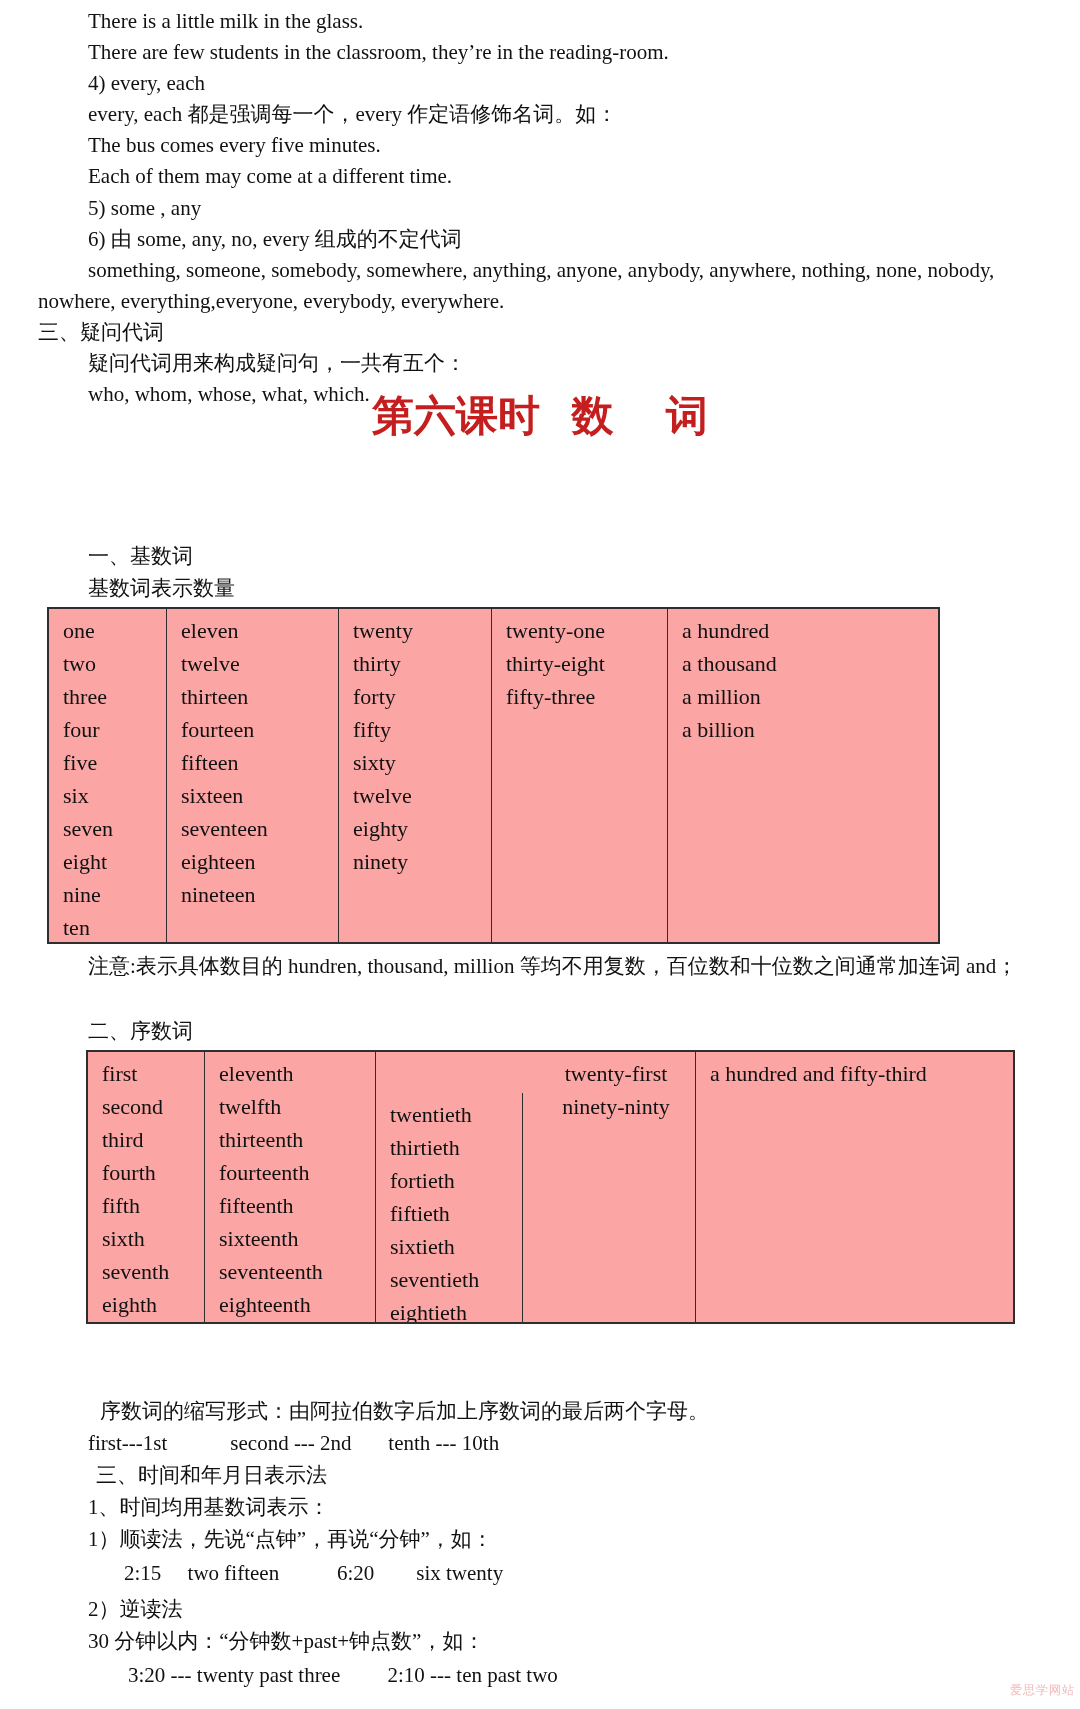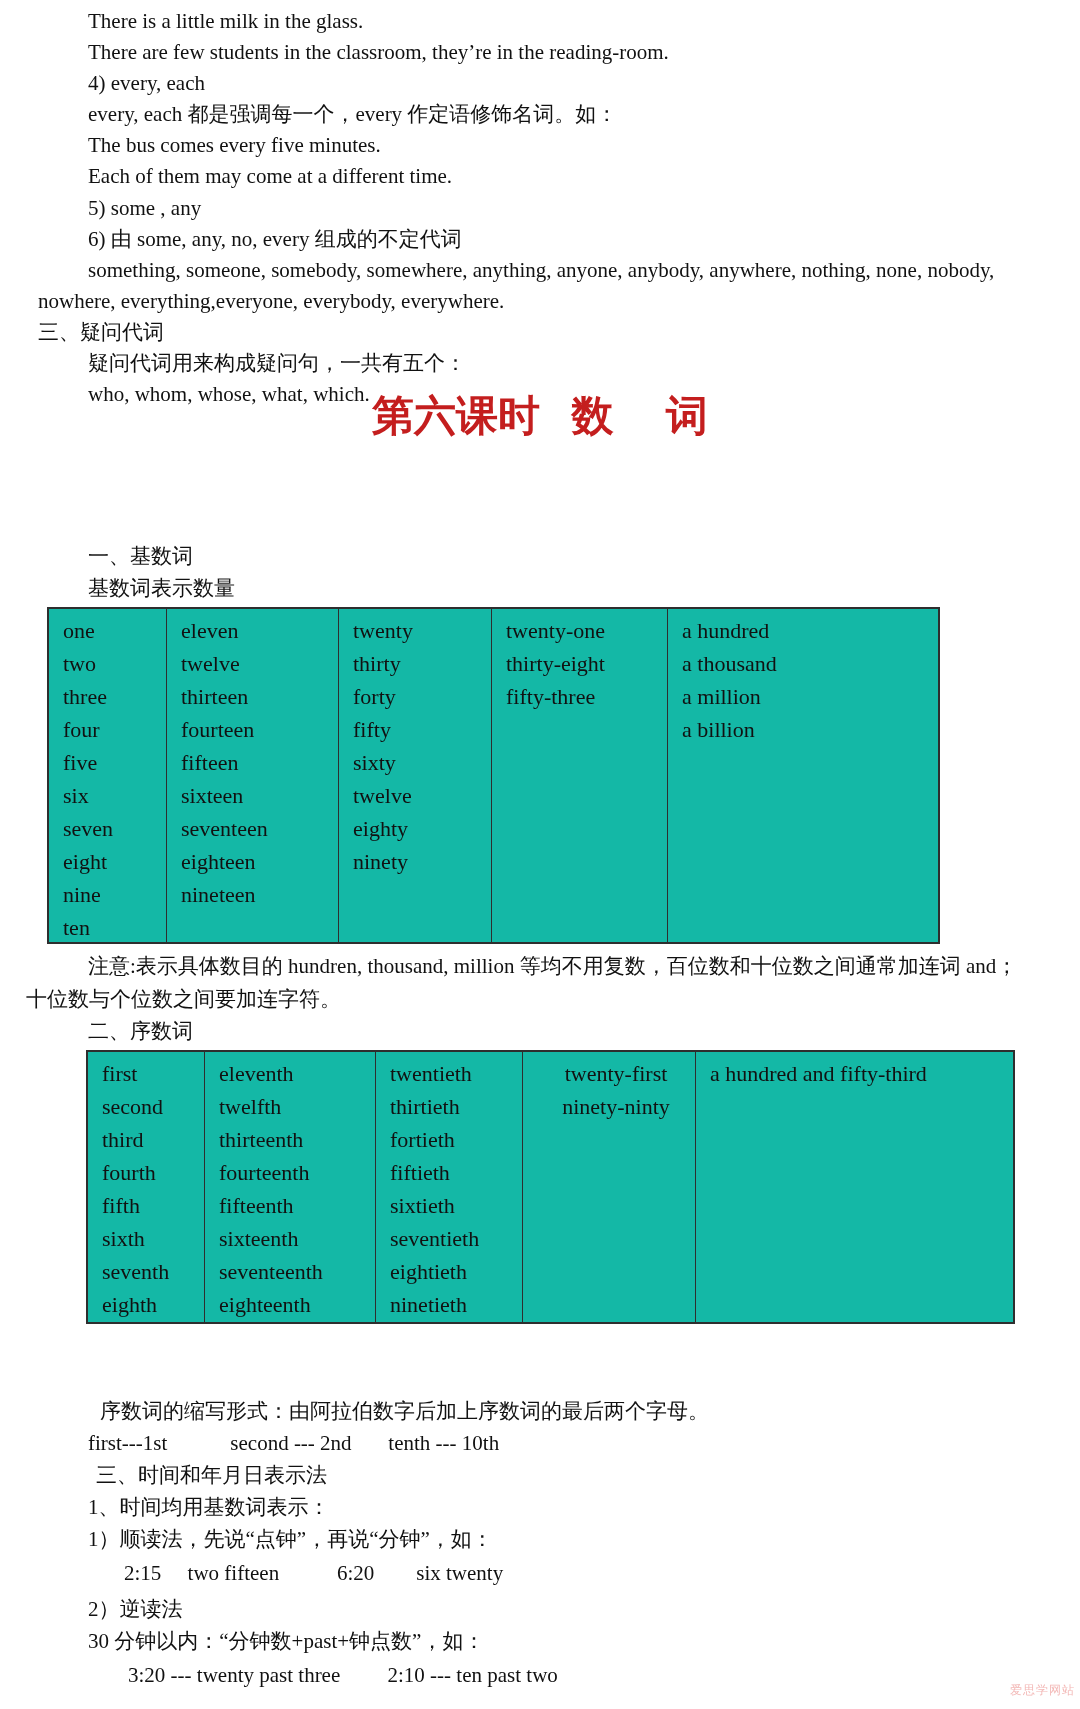--- a/index.html
+++ b/index.html
@@ -31,21 +31,21 @@
     font-size:42px;font-weight:bold;
     color:var(--title_red);
     white-space:pre;
     line-height:52px;
   }
   .ntable{
     position:absolute;
     display:flex;
     box-sizing:border-box;
     border:2px solid var(--border);
-    background:#14b8a6;
+    background:#fca5a5;
   }
   .ncol{
     box-sizing:border-box;
     border-right:1.5px solid var(--border);
     padding:5px 0 0 14px;
     overflow:hidden;
   }
   .ncol:last-child{border-right:none;flex:1;}
   .cell-line{line-height:33px;white-space:nowrap;font-size:22px;}
   .watermark{
@@ -123,21 +123,20 @@
       </div>
     <div class="ncol">
         <div class="cell-line">a hundred</div>
         <div class="cell-line">a thousand</div>
         <div class="cell-line">a million</div>
         <div class="cell-line">a billion</div>
       </div>
   </div>
 
   <div class="abs" style="top:953px;left:88px;">注意:表示具体数目的 hundren, thousand, million 等均不用复数，百位数和十位数之间通常加连词 and；</div>
-  <div class="abs" style="top:986px;left:26px;">十位数与个位数之间要加连字符。</div>
 
   <div class="abs" style="top:1018px;left:88px;">二、序数词</div>
 
   <div class="ntable" style="top:1050px;left:86px;width:929px;height:274px;">
     <div class="ncol" style="width:117px;">
         <div class="cell-line">first</div>
         <div class="cell-line">second</div>
         <div class="cell-line">third</div>
         <div class="cell-line">fourth</div>
         <div class="cell-line">fifth</div>
@@ -151,21 +150,21 @@
         <div class="cell-line">eleventh</div>
         <div class="cell-line">twelfth</div>
         <div class="cell-line">thirteenth</div>
         <div class="cell-line">fourteenth</div>
         <div class="cell-line">fifteenth</div>
         <div class="cell-line">sixteenth</div>
         <div class="cell-line">seventeenth</div>
         <div class="cell-line">eighteenth</div>
         <div class="cell-line">nineteenth</div>
       </div>
-    <div class="ncol" style="width:147px;">
+    <div class="ncol" style="width:147px;margin-top:41px;">
         <div class="cell-line">twentieth</div>
         <div class="cell-line">thirtieth</div>
         <div class="cell-line">fortieth</div>
         <div class="cell-line">fiftieth</div>
         <div class="cell-line">sixtieth</div>
         <div class="cell-line">seventieth</div>
         <div class="cell-line">eightieth</div>
         <div class="cell-line">ninetieth</div>
         <div class="cell-line">hundredth</div>
       </div>

